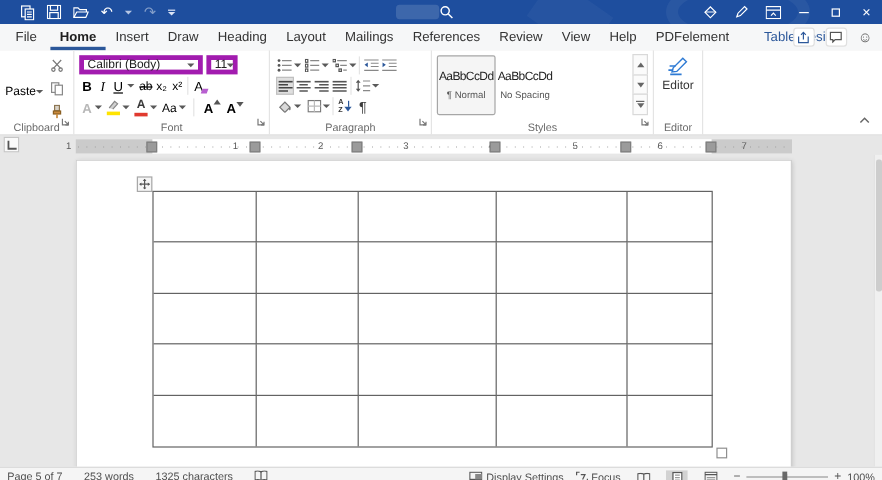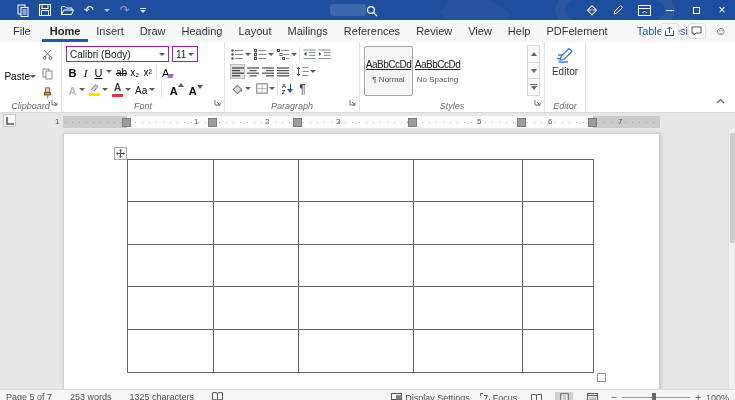--- a/index.html
+++ b/index.html
@@ -41,37 +41,37 @@
   .tab.contextual{color:#2b579a;margin-left:13px;}
   .tab-icons{position:absolute;right:8px;top:2px;display:flex;align-items:center;gap:9px;height:18px;}
   .boxic{width:18px;height:16px;background:#fff;border:1px solid #e0e0e0;border-radius:3px;
          display:flex;align-items:center;justify-content:center;cursor:pointer;}
   .smiley{font-size:12px;color:#555;cursor:pointer;line-height:12px;}
 
   
   .ribbon{position:absolute;left:0;top:42px;width:735px;height:71px;background:#fff;
           border-bottom:1px solid #d8d8d8;display:flex;}
   .group{position:relative;height:100%;border-right:1px solid #e4e4e4;flex:none;}
-  .glabel{position:absolute;bottom:1px;left:0;right:0;text-align:center;font-size:9px;color:#6a6a6a;font-style:italic;}
+  .glabel{position:absolute;bottom:1px;left:0;right:0;text-align:center;font-size:9px;color:#6a6a6a;}
   .launcher{position:absolute;bottom:2px;right:3px;cursor:pointer;}
   .chev{width:0;height:0;border-left:3px solid transparent;border-right:3px solid transparent;
         border-top:3px solid #5a5a5a;display:inline-block;}
   .vdiv{width:1px;background:#e4e4e4;margin:1px 2px;align-self:stretch;}
 
   
   .g-clip{width:62px;}
   .paste{position:absolute;left:4px;top:4px;width:32px;height:58px;display:flex;flex-direction:row;
          align-items:center;cursor:pointer;border-radius:2px;}
   .paste .txt{font-size:10px;margin-top:2px;}
   .clip-mini{position:absolute;left:40px;top:6px;display:flex;flex-direction:column;gap:6px;}
   .clip-mini .ic{width:14px;height:13px;display:flex;align-items:center;justify-content:center;cursor:pointer;}
 
   
   .g-font{width:163px;padding:4px 3px 0 4px;}
-  .combo{display:inline-flex;align-items:center;justify-content:space-between;border:1px solid #a21caf;
+  .combo{display:inline-flex;align-items:center;justify-content:space-between;border:4px solid #a21caf;
          background:#fff;height:16px;font-size:10px;padding:0 3px;cursor:pointer;color:#222;}
   .fname{width:103px;}
   .fsize{width:26px;margin-left:3px;}
   .frow{display:flex;align-items:center;height:17px;margin-top:1px;}
   .fb{min-width:13px;height:15px;font-size:11px;display:inline-flex;align-items:flex-end;justify-content:center;
       cursor:pointer;padding:0 1px;line-height:12px;}
   .b{font-weight:bold;}
   .i{font-style:italic;font-family:"Liberation Serif",serif;}
   .u{text-decoration:underline;}
   .strike{text-decoration:line-through;font-size:10px;}
@@ -103,21 +103,21 @@
   .sortArrow .line{width:1px;height:5px;background:#2b579a;}
   .sortArrow .tri{width:0;height:0;border-left:3px solid transparent;border-right:3px solid transparent;
                   border-top:4px solid #2b579a;}
 
   
   .g-styles{width:185px;}
   .gallery{position:absolute;left:4px;top:4px;width:163px;height:50px;display:flex;}
   .card{width:49px;height:50px;border:1px solid transparent;border-radius:2px;display:flex;flex-direction:column;
         align-items:center;justify-content:center;cursor:pointer;}
   .card.selected{border-color:#a6a6a6;background:#f5f5f5;}
-  .card .prev{font-size:10px;color:#222;letter-spacing:-0.5px;white-space:nowrap;text-decoration:underline;}
+  .card .prev{font-size:10px;color:#222;letter-spacing:-0.5px;white-space:nowrap;}
   .card.heading .prev{color:#2e74b5;font-size:13px;}
   .card .nm{font-size:8px;color:#555;margin-top:5px;white-space:nowrap;}
   .scrollcol{position:absolute;left:167px;top:4px;width:13px;height:50px;display:flex;flex-direction:column;}
   .scb{flex:1;border:1px solid #d9d9d9;background:#fbfbfb;display:flex;align-items:center;justify-content:center;
        cursor:pointer;margin-top:-1px;flex-direction:column;gap:1px;}
   .tri-up{width:0;height:0;border-left:3px solid transparent;border-right:3px solid transparent;border-bottom:4px solid #666;}
   .tri-dn{width:0;height:0;border-left:3px solid transparent;border-right:3px solid transparent;border-top:4px solid #666;}
   .scb .bar{width:7px;height:1px;background:#666;}
 
   

